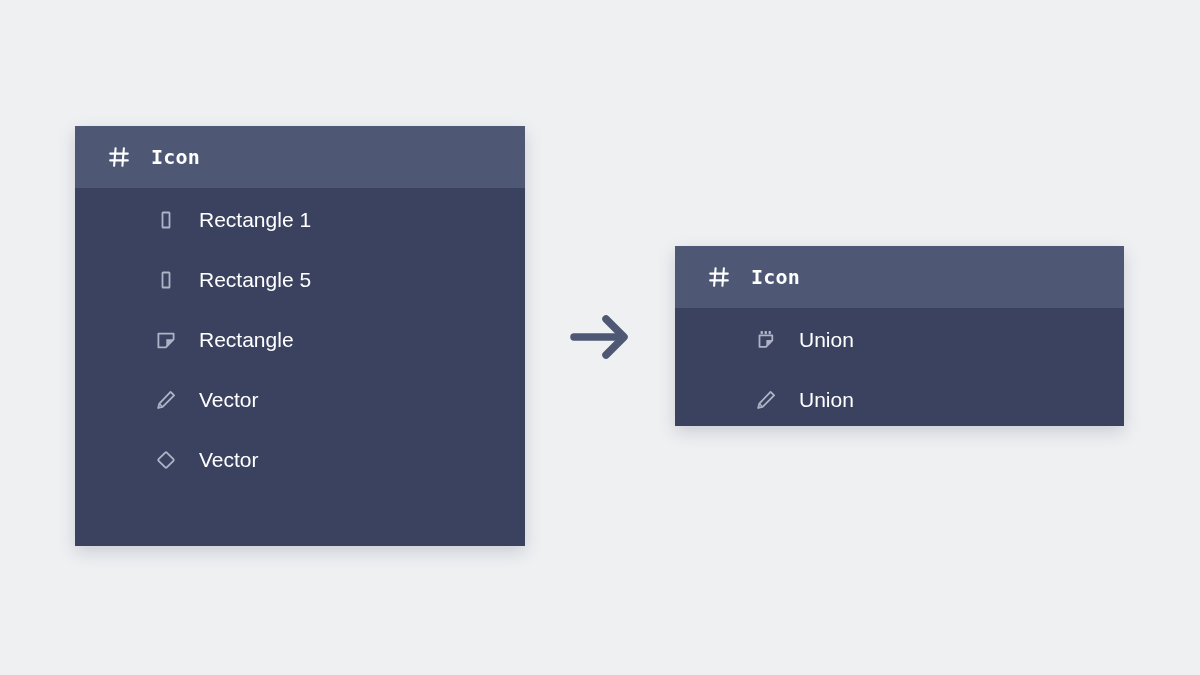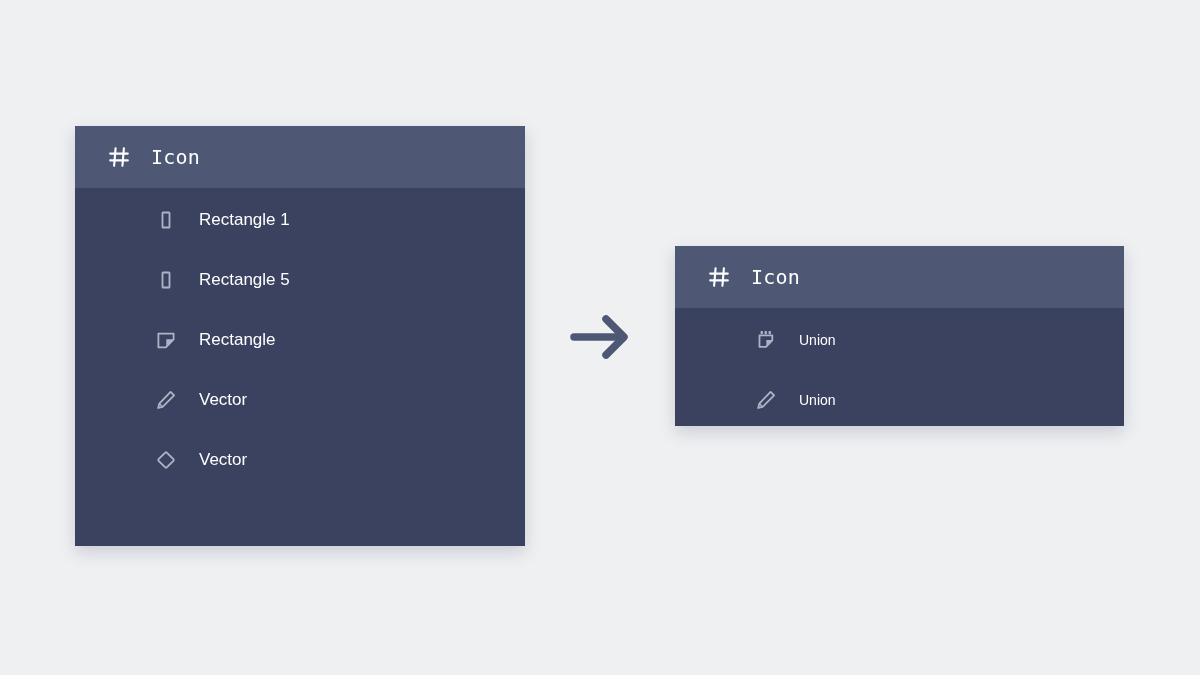--- a/index.html
+++ b/index.html
@@ -38,21 +38,21 @@
   .panel-header .hdr-icon {
     display: flex;
     align-items: center;
     justify-content: center;
     flex: none;
   }
 
   .panel-header .hdr-title {
     color: #ffffff;
     font-family: "DejaVu Sans Mono", "Liberation Mono", monospace;
-    font-weight: normal;
+    font-weight: bold;
     letter-spacing: 0.2px;
   }
 
   .panel-body {
     display: flex;
     flex-direction: column;
   }
 
   .layer-row {
     display: flex;
@@ -82,39 +82,39 @@
   }
   #panel-left .panel-header {
     height: 62px;
     padding-left: 33px;
   }
   #panel-left .panel-header .hdr-icon { width: 22px; height: 22px; }
   #panel-left .panel-header .hdr-title { font-size: 20px; margin-left: 21px; }
   #panel-left .panel-body { padding-top: 2px; }
   #panel-left .layer-row { height: 60px; padding-left: 80px; }
   #panel-left .layer-row .row-icon { width: 22px; height: 22px; }
-  #panel-left .layer-row .row-label { font-size: 17px; margin-left: 22px; }
+  #panel-left .layer-row .row-label { font-size: 21px; margin-left: 22px; }
 
   
   #panel-right {
     left: 675px;
     top: 246px;
     width: 449px;
     height: 180px;
   }
   #panel-right .panel-header {
     height: 62px;
     padding-left: 33px;
   }
   #panel-right .panel-header .hdr-icon { width: 22px; height: 22px; }
   #panel-right .panel-header .hdr-title { font-size: 20px; margin-left: 21px; }
   #panel-right .panel-body { padding-top: 2px; }
   #panel-right .layer-row { height: 60px; padding-left: 80px; }
   #panel-right .layer-row .row-icon { width: 22px; height: 22px; }
-  #panel-right .layer-row .row-label { font-size: 14px; margin-left: 22px; }
+  #panel-right .layer-row .row-label { font-size: 21px; margin-left: 22px; }
 
   
   #transform-arrow {
     position: absolute;
     left: 568px;
     top: 310px;
     width: 66px;
     height: 54px;
   }
 

